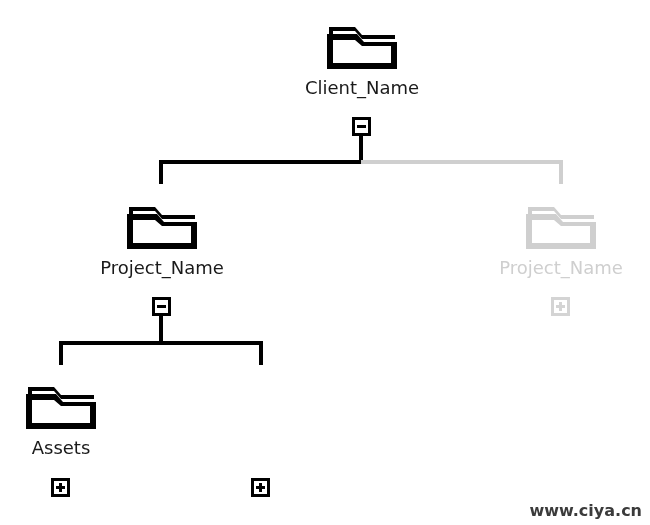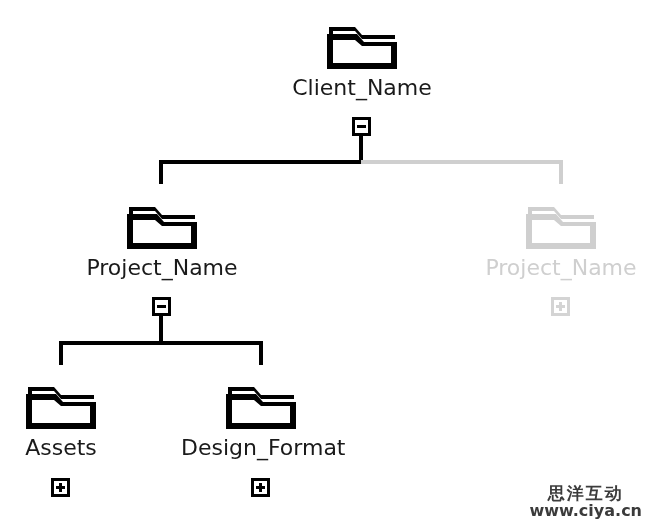--- a/index.html
+++ b/index.html
@@ -31,21 +31,21 @@
   .node {
     position: absolute;
     text-align: center;
   }
   .node-icon {
     display: block;
     margin: 0 auto;
   }
   .node-label {
     display: block;
-    font-size: 22px;
+    font-size: 18px;
     line-height: 20px;
     color: #1a1a1a;
     white-space: nowrap;
     margin-top: 2px;
   }
   .node.dim .node-label {
     color: #cfcfcf;
   }
 
   
@@ -179,32 +179,22 @@
         <path fill="#000000" d="M1 12 h30 l7 8 h33 v27 h-70 z M7 18 v23 h58 v-17 h-29 l-7 -6 z"></path>
       </svg>
     </span>
     <span class="node-label">Assets</span>
   </div>
   <div class="toggle" style="left:51px; top:478px;">
     <span class="bar-h"></span>
     <span class="bar-v"></span>
   </div>
 
-  <div class="node" style="left:181px; top:382px; width:160px;">
-    <span class="node-icon">
-      <svg width="72" height="50" viewBox="0 0 72 50" xmlns="http://www.w3.org/2000/svg">
-        <path fill="#000000" d="M3 5 h26 l7 8 h33 v4 h-33 l-7 -8 h-22 v4 h-4 z"></path>
-        <path fill="#000000" d="M1 12 h30 l7 8 h33 v27 h-70 z M7 18 v23 h58 v-17 h-29 l-7 -6 z"></path>
-      </svg>
-    </span>
-    <span class="node-label">Design_Format</span>
-  </div>
   <div class="toggle" style="left:251px; top:478px;">
     <span class="bar-h"></span>
     <span class="bar-v"></span>
   </div>
 
   <div id="watermark">
-    <span class="wm-cn">思洋互动</span>
     <span class="wm-url">www.ciya.cn</span>
   </div>
 
 </div>
 
 </body></html>

